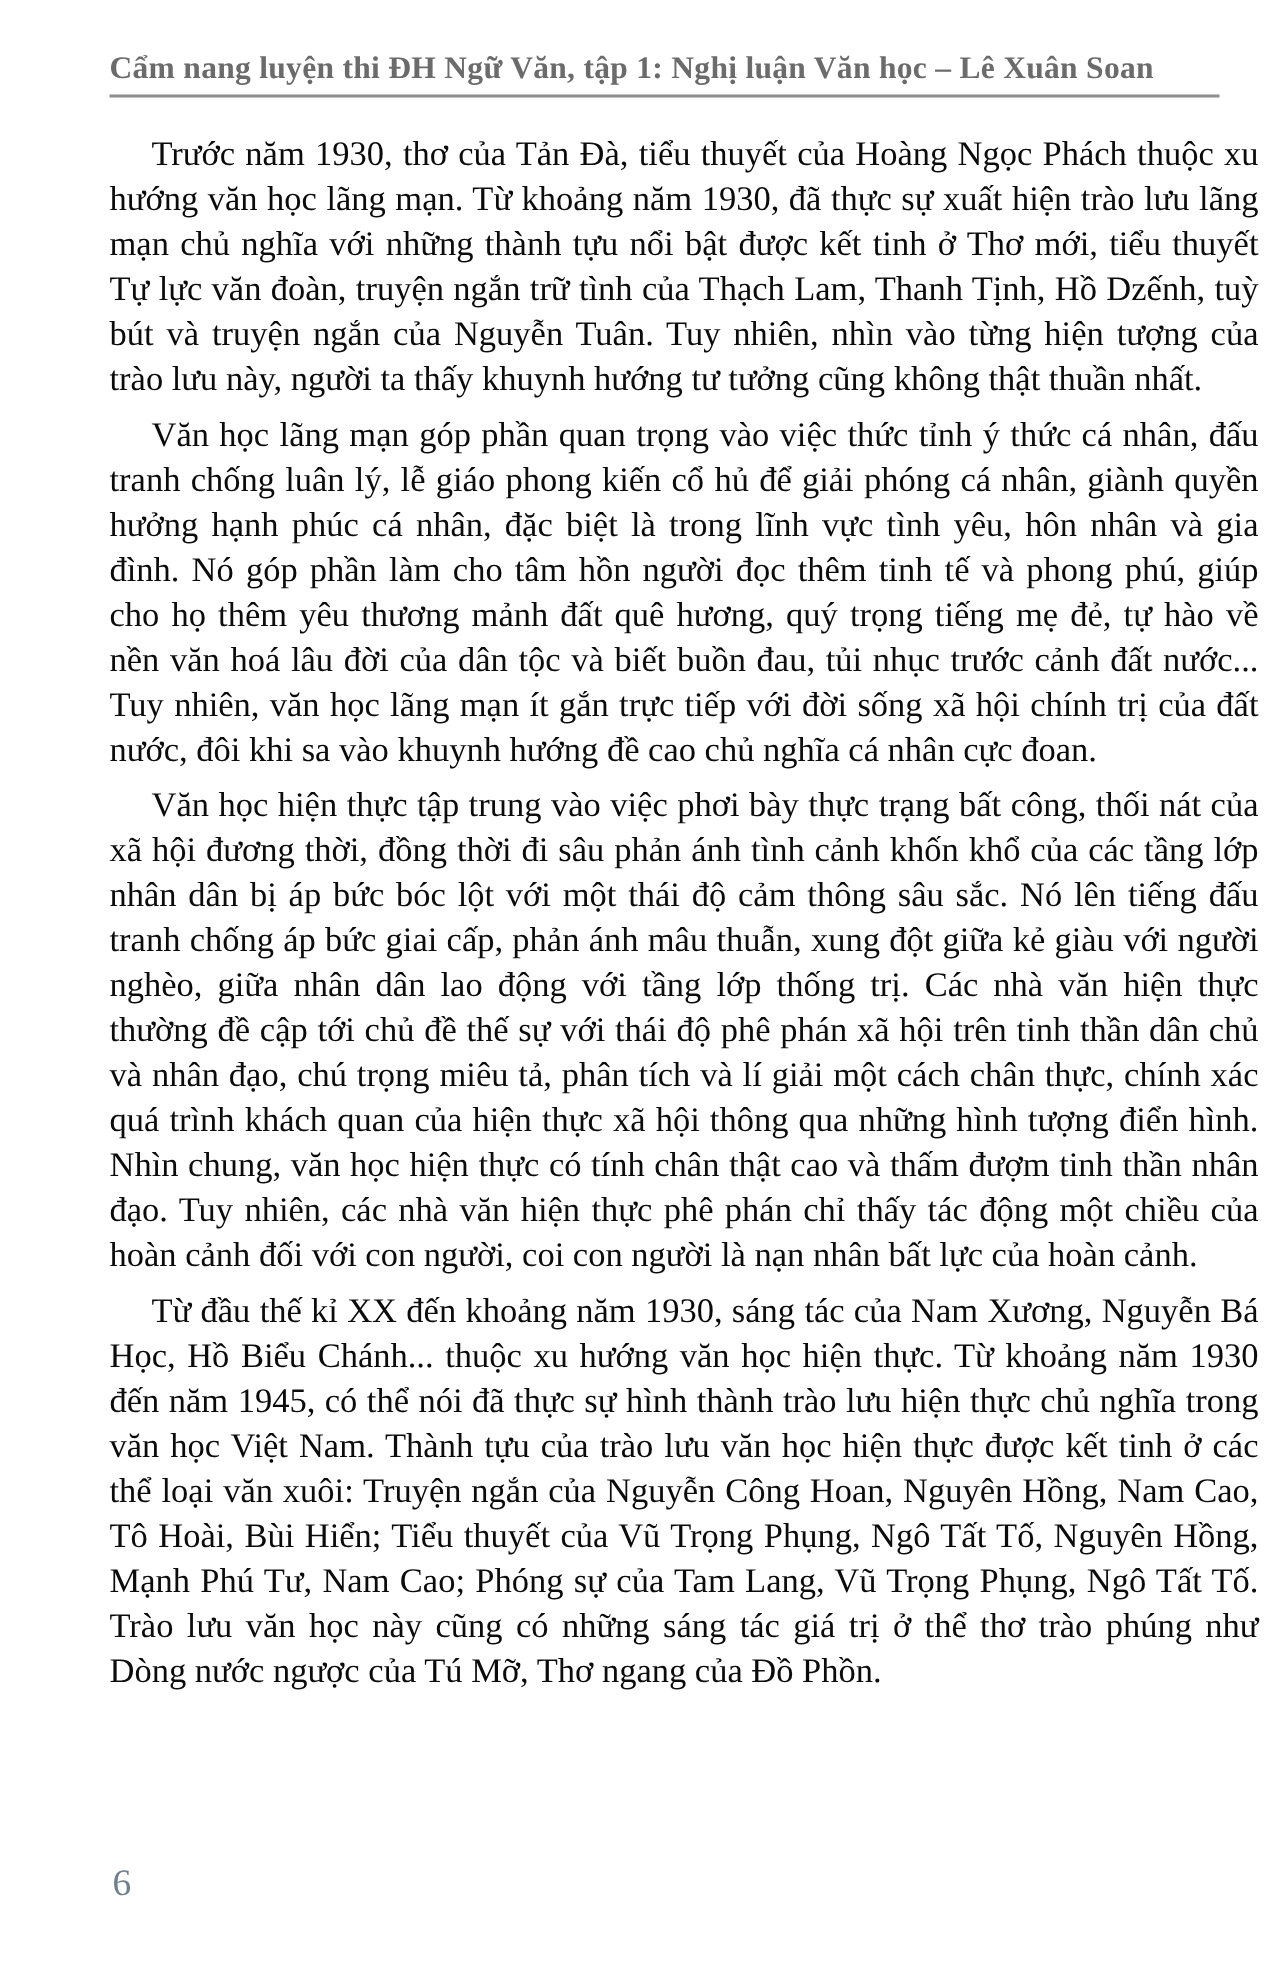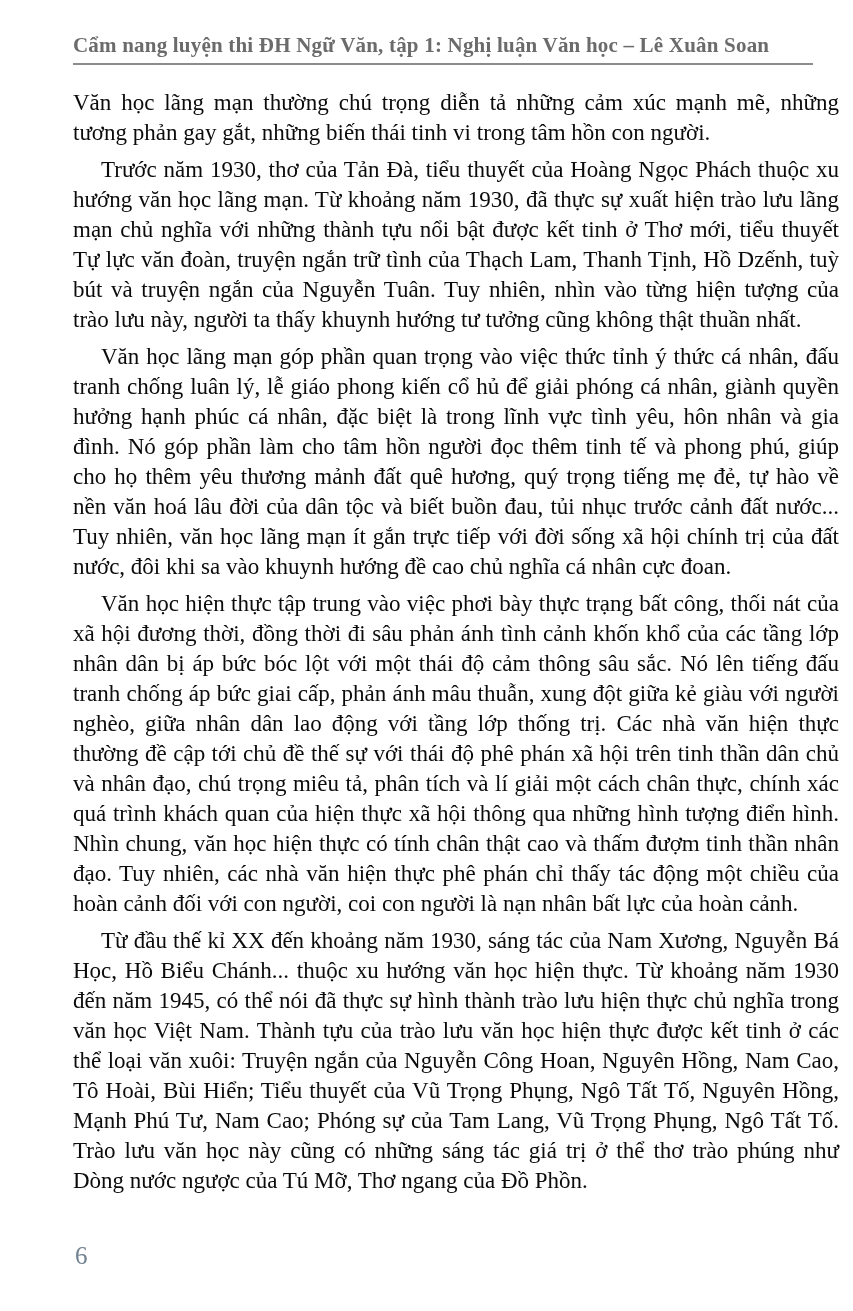--- a/index.html
+++ b/index.html
@@ -62,21 +62,20 @@
 </head>
 <body>
 
 <div class="page">
 
   <div class="running-header">
     <div class="title">Cẩm nang luyện thi ĐH Ngữ Văn, tập 1: Nghị luận Văn học – Lê Xuân Soan</div>
   </div>
 
   <div class="doc-body">
-      <p><span>Văn học lãng mạn thường chú trọng diễn tả những cảm xúc mạnh mẽ, những tương phản gay gắt, những biến thái tinh vi trong tâm hồn con người.</span></p>
       <p class="indent"><span>Trước năm 1930, thơ của Tản Đà, tiểu thuyết của Hoàng Ngọc Phách thuộc xu hướng văn học lãng mạn. Từ khoảng năm 1930, đã thực sự xuất hiện trào lưu lãng mạn chủ nghĩa với những thành tựu nổi bật được kết tinh ở Thơ mới, tiểu thuyết Tự lực văn đoàn, truyện ngắn trữ tình của Thạch Lam, Thanh Tịnh, Hồ Dzếnh, tuỳ bút và truyện ngắn của Nguyễn Tuân. Tuy nhiên, nhìn vào từng hiện tượng của trào lưu này, người ta thấy khuynh hướng tư tưởng cũng không thật thuần nhất.</span></p>
       <p class="indent"><span>Văn học lãng mạn góp phần quan trọng vào việc thức tỉnh ý thức cá nhân, đấu tranh chống luân lý, lễ giáo phong kiến cổ hủ để giải phóng cá nhân, giành quyền hưởng hạnh phúc cá nhân, đặc biệt là trong lĩnh vực tình yêu, hôn nhân và gia đình. Nó góp phần làm cho tâm hồn người đọc thêm tinh tế và phong phú, giúp cho họ thêm yêu thương mảnh đất quê hương, quý trọng tiếng mẹ đẻ, tự hào về nền văn hoá lâu đời của dân tộc và biết buồn đau, tủi nhục trước cảnh đất nước... Tuy nhiên, văn học lãng mạn ít gắn trực tiếp với đời sống xã hội chính trị của đất nước, đôi khi sa vào khuynh hướng đề cao chủ nghĩa cá nhân cực đoan.</span></p>
       <p class="indent"><span>Văn học hiện thực tập trung vào việc phơi bày thực trạng bất công, thối nát của xã hội đương thời, đồng thời đi sâu phản ánh tình cảnh khốn khổ của các tầng lớp nhân dân bị áp bức bóc lột với một thái độ cảm thông sâu sắc. Nó lên tiếng đấu tranh chống áp bức giai cấp, phản ánh mâu thuẫn, xung đột giữa kẻ giàu với người nghèo, giữa nhân dân lao động với tầng lớp thống trị. Các nhà văn hiện thực thường đề cập tới chủ đề thế sự với thái độ phê phán xã hội trên tinh thần dân chủ và nhân đạo, chú trọng miêu tả, phân tích và lí giải một cách chân thực, chính xác quá trình khách quan của hiện thực xã hội thông qua những hình tượng điển hình. Nhìn chung, văn học hiện thực có tính chân thật cao và thấm đượm tinh thần nhân đạo. Tuy nhiên, các nhà văn hiện thực phê phán chỉ thấy tác động một chiều của hoàn cảnh đối với con người, coi con người là nạn nhân bất lực của hoàn cảnh.</span></p>
       <p class="indent"><span>Từ đầu thế kỉ XX đến khoảng năm 1930, sáng tác của Nam Xương, Nguyễn Bá Học, Hồ Biểu Chánh... thuộc xu hướng văn học hiện thực. Từ khoảng năm 1930 đến năm 1945, có thể nói đã thực sự hình thành trào lưu hiện thực chủ nghĩa trong văn học Việt Nam. Thành tựu của trào lưu văn học hiện thực được kết tinh ở các thể loại văn xuôi: Truyện ngắn của Nguyễn Công Hoan, Nguyên Hồng, Nam Cao, Tô Hoài, Bùi Hiển; Tiểu thuyết của Vũ Trọng Phụng, Ngô Tất Tố, Nguyên Hồng, Mạnh Phú Tư, Nam Cao; Phóng sự của Tam Lang, Vũ Trọng Phụng, Ngô Tất Tố. Trào lưu văn học này cũng có những sáng tác giá trị ở thể thơ trào phúng như </span><span class="italic">Dòng nước ngược</span><span> của Tú Mỡ, </span><span class="italic">Thơ ngang</span><span> của Đồ Phồn.</span></p>
     </div>
 
   <div class="page-footer">
     <span class="page-number">6</span>
   </div>
 

